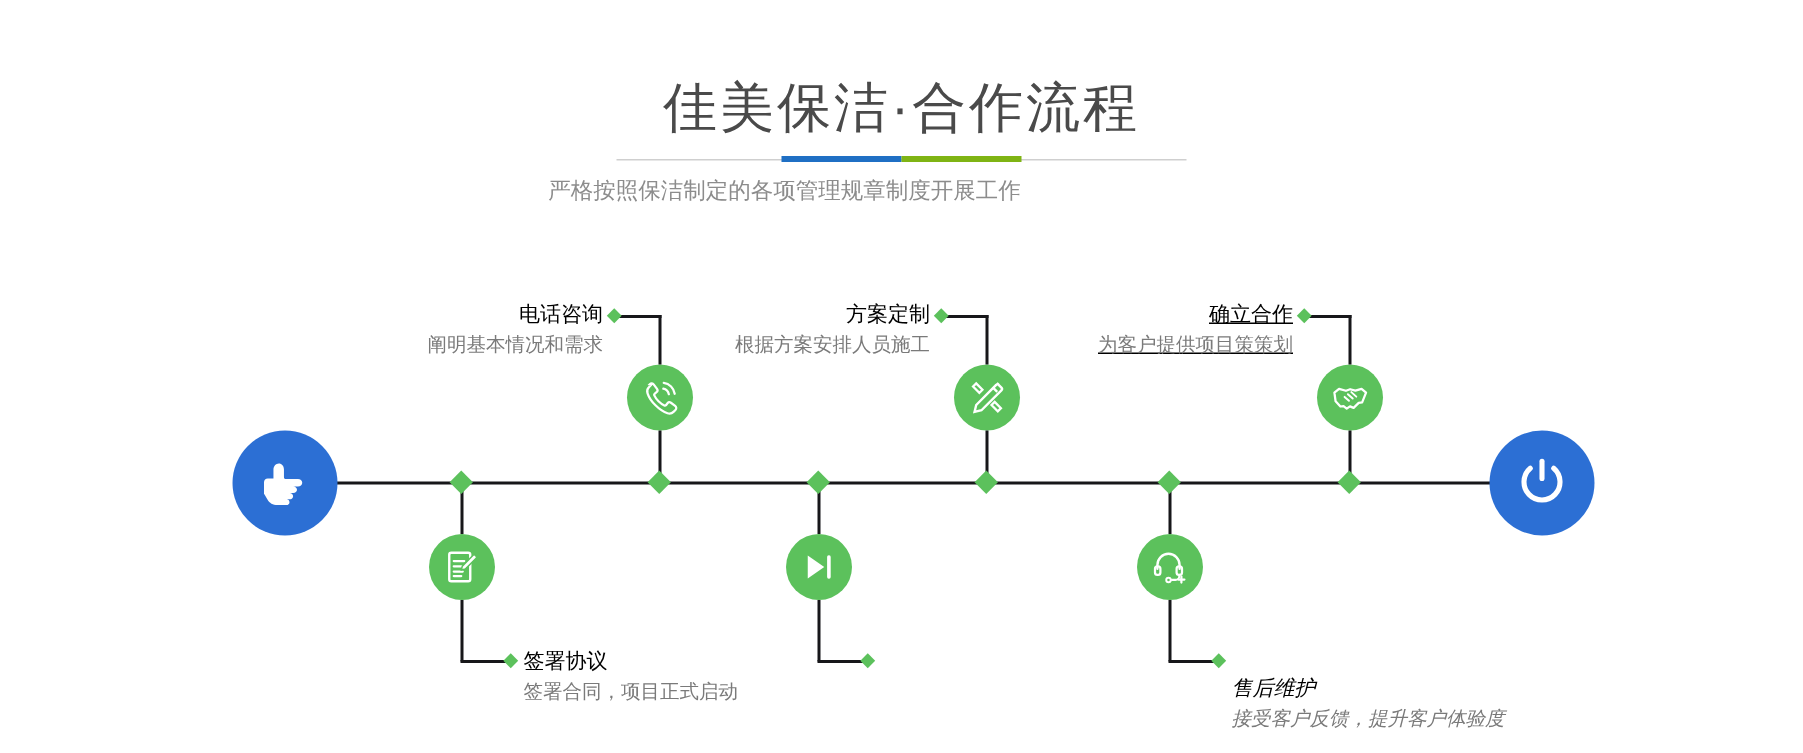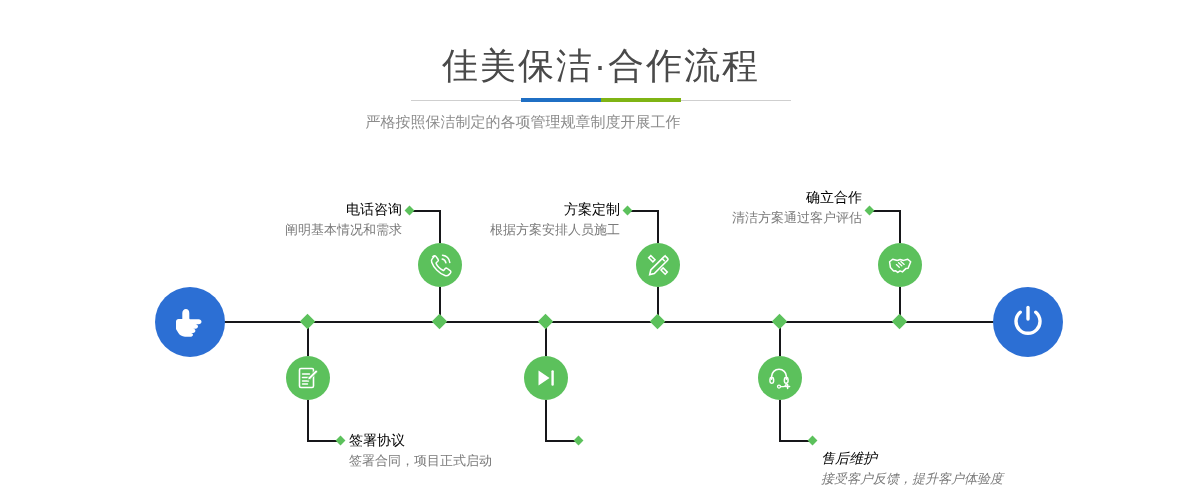--- a/index.html
+++ b/index.html
@@ -15,21 +15,21 @@
     width: 1202px;
     height: 502px;
     overflow: hidden;
     background: #ffffff;
   }
 
   
   #header {
     position: absolute;
     left: 0;
-    top: 6px;
+    top: 12px;
     width: 1202px;
     height: 150px;
   }
   #page-title {
     position: absolute;
     left: 0;
     top: 38px;
     width: 1202px;
     text-align: center;
     font-size: 36px;
@@ -273,23 +273,23 @@
           <path d="M2.6 9.8l3.1-2.6 4.6 1.3 2.8-1 3.5.9 4.1-1.2 3 2.6-2.6 6.4-2.3.4-3.4 3.3-2.4-1-2.2 1.5-2.1-1.6-2.1.2-3.2-3.5z" stroke="#ffffff" stroke-width="1.5" fill="none" stroke-linejoin="round"></path>
           <path d="M9.4 12.6l2.9 2.6M11.6 10.8l3.2 2.9M13.9 9.4l3.3 3" stroke="#ffffff" stroke-width="1.3" stroke-linecap="round"></path>
         </svg>
       </span>
     </div>
     <div class="stem" style="left:899px; top:137px; height:35px;"></div>
     <div class="marker" style="left:894px; top:166px;"></div>
     <div class="elbow-v" style="left:899px; top:60px; height:33px;"></div>
     <div class="elbow-h" style="left:870px; top:60px; width:31px;"></div>
     <div class="dot" style="left:866px; top:57px;"></div>
-    <div class="label-block above" style="left:462px; top:36px; width:400px;">
+    <div class="label-block above" style="left:462px; top:48px; width:400px;text-decoration:underline;">
       <div class="ttl">确立合作</div>
-      <div class="sub">清洁方案通过客户评估</div>
+      <div class="sub">为客户提供项目策策划</div>
     </div>
 
     <div class="node-circle" style="left:758px; top:206px;">
       <span>
         <svg width="26" height="26" viewBox="0 0 26 26" fill="none">
           <path d="M4.6 14.2v-2.6a7.4 7.4 0 0 1 14.8 0v2.6" stroke="#ffffff" stroke-width="1.6" fill="none" stroke-linecap="round"></path>
           <rect x="3" y="12.6" width="3.6" height="5.6" rx="1.6" stroke="#ffffff" stroke-width="1.5" fill="none"></rect>
           <rect x="17.4" y="12.6" width="3.6" height="5.6" rx="1.6" stroke="#ffffff" stroke-width="1.5" fill="none"></rect>
           <path d="M19.2 18.2v.9c0 1.4-1.2 2.5-2.6 2.5h-2.4" stroke="#ffffff" stroke-width="1.4" fill="none" stroke-linecap="round"></path>
           <circle cx="12" cy="21.6" r="1.5" stroke="#ffffff" stroke-width="1.3" fill="none"></circle>

